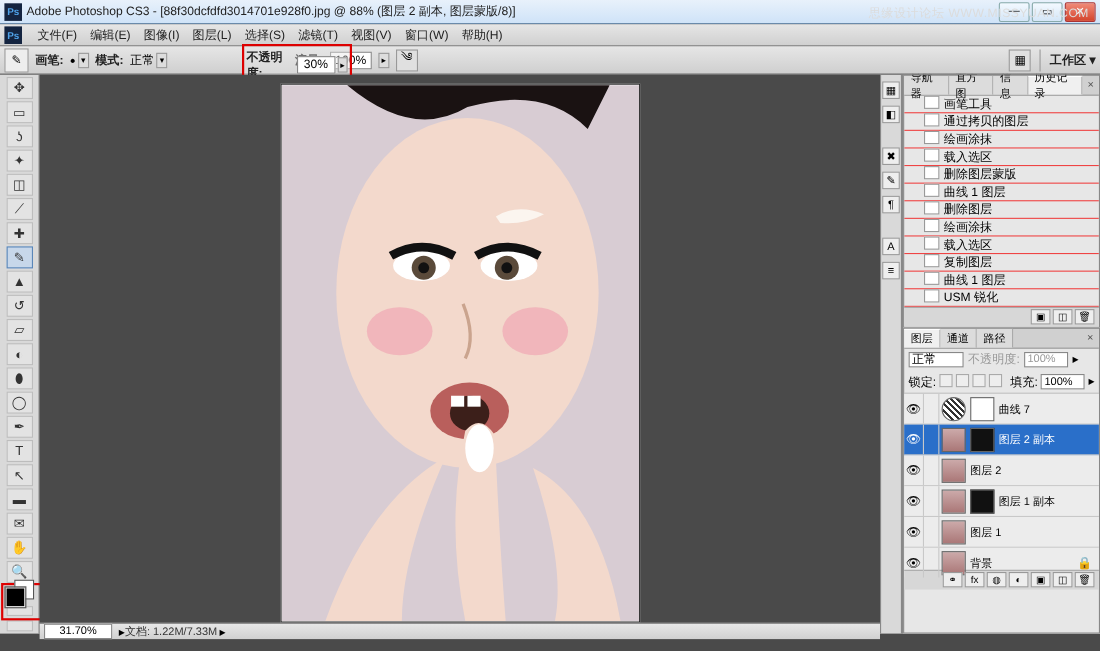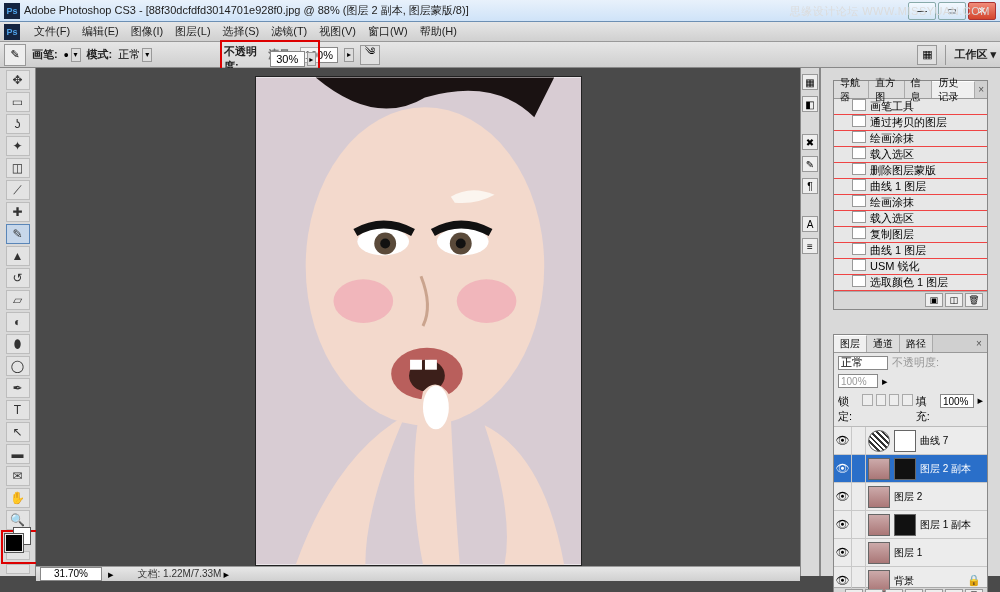--- a/index.html
+++ b/index.html
@@ -47,29 +47,29 @@
 .swatch-hilite { position: absolute; border: 2px solid #d00; width: 40px; height: 34px; left: -4px; top: -4px; }
 .tool-mode { width: 24px; height: 20px; margin: 2px auto; background: #e3e3e3; border: 1px solid #bdbdbd; }
 
 
 .canvas-wrap { flex: 1; background: #4a4a4a; display: flex; flex-direction: column; position: relative; }
 .canvas-inner { flex: 1; display: flex; align-items: flex-start; justify-content: center; padding-top: 8px; }
 .canvas { width: 327px; height: 490px; background: #fff; border: 1px solid #222; display: flex; align-items: center; justify-content: center; overflow: hidden; }
 .canvas svg { width: 100%; height: 100%; }
 .scrollbar-h { height: 16px; background: linear-gradient(#e7e7e7,#d0d0d0); border-top: 1px solid #999; display: flex; align-items: center; }
 .zoom-box { width: 62px; height: 14px; background: #fff; border: 1px solid #888; margin-left: 4px; text-align: center; line-height: 12px; font-size: 10px; }
-.doc-info { margin-left: 24px; font-size: 10px; color: #333; }
+.doc-info { font-size: 10px; color: #333; }
 
 
 .pal-strip { width: 20px; background: #d9d9d9; border-left: 1px solid #888; border-right: 1px solid #888; display: flex; flex-direction: column; align-items: center; gap: 6px; padding-top: 6px; }
 .pal-btn { width: 16px; height: 16px; background: #eee; border: 1px solid #999; display: flex; align-items: center; justify-content: center; font-size: 10px; }
 
 
 .panels { width: 180px; background: #d9d9d9; border-left: 1px solid #888; display: flex; flex-direction: column; }
-.panel { border: 1px solid #888; margin: 12px; background: #e7e7e7; }
+.panel { border: 1px solid #888; margin: 0; background: #e7e7e7; }
 .tabs { display: flex; background: #d0d0d0; border-bottom: 1px solid #999; height: 18px; align-items: stretch; }
 .tab { padding: 2px 6px; border-right: 1px solid #aaa; background: #dcdcdc; font-size: 10px; display: flex; align-items: center; }
 .tab.active { background: #f0f0f0; border-top: 1px solid #fff; }
 .tab-x { margin-left: auto; width: 16px; display: flex; align-items: center; justify-content: center; font-size: 10px; color: #555; }
 
 .history-body { max-height: 220px; overflow: hidden; }
 .hist-row { display: flex; align-items: flex-start; height: 16px; padding-left: 4px; gap: 4px; border-bottom: 1px solid #ef4444; }
 .hist-icon { width: 14px; height: 12px; background: #fff; border: 1px solid #999; flex-shrink: 0; }
 .hist-arrow { width: 10px; text-align: center; font-size: 9px; color: #333; }
 
@@ -279,20 +279,25 @@
             <span>删除图层蒙版</span>
           </div>
           <div class="hist-row">
             <span class="hist-arrow"></span>
             <span class="hist-icon"></span>
             <span>曲线 1 图层</span>
           </div>
           <div class="hist-row">
             <span class="hist-arrow"></span>
             <span class="hist-icon"></span>
+            <span>删除图层</span>
+          </div>
+          <div class="hist-row">
+            <span class="hist-arrow"></span>
+            <span class="hist-icon"></span>
             <span>绘画涂抹</span>
           </div>
           <div class="hist-row">
             <span class="hist-arrow"></span>
             <span class="hist-icon"></span>
             <span>载入选区</span>
           </div>
           <div class="hist-row">
             <span class="hist-arrow"></span>
             <span class="hist-icon"></span>
@@ -300,25 +305,20 @@
           </div>
           <div class="hist-row">
             <span class="hist-arrow"></span>
             <span class="hist-icon"></span>
             <span>曲线 1 图层</span>
           </div>
           <div class="hist-row">
             <span class="hist-arrow"></span>
             <span class="hist-icon"></span>
             <span>USM 锐化</span>
-          </div>
-          <div class="hist-row">
-            <span class="hist-arrow"></span>
-            <span class="hist-icon"></span>
-            <span>选取颜色 1 图层</span>
           </div>
         </div>
       <div class="panel-foot">
         <div class="foot-btn">▣</div>
         <div class="foot-btn">◫</div>
         <div class="foot-btn">🗑</div>
       </div>
     </div>
 
     <div class="panel" style="flex:1">

